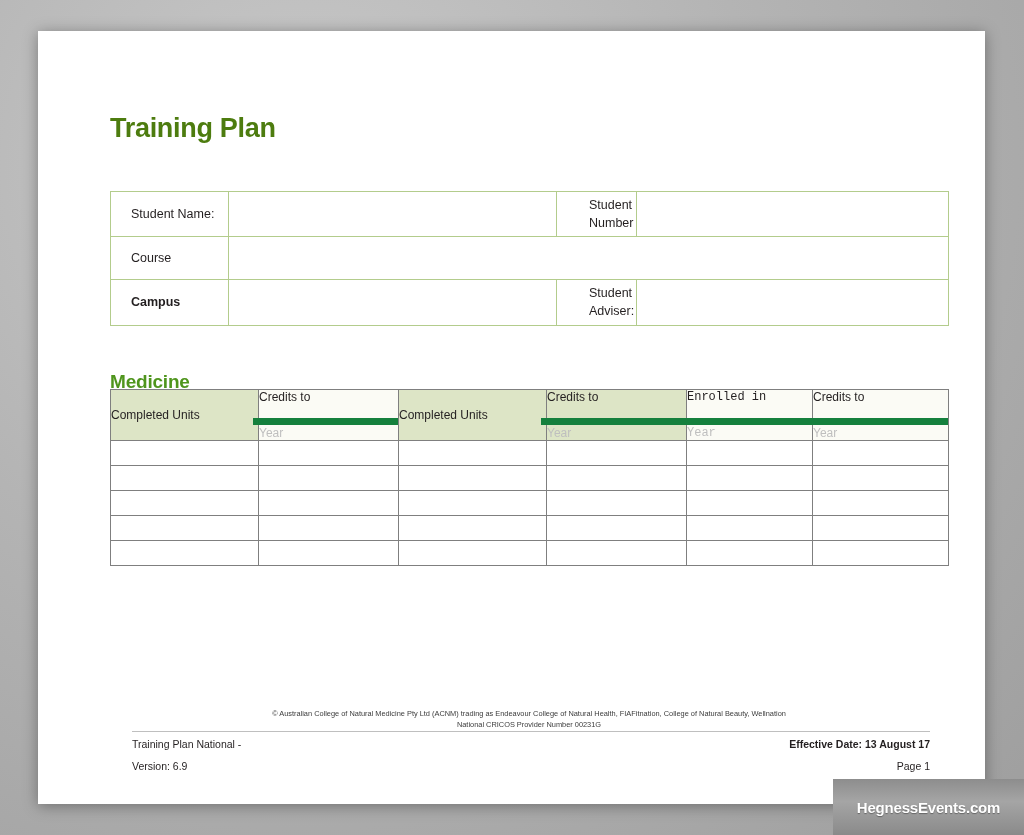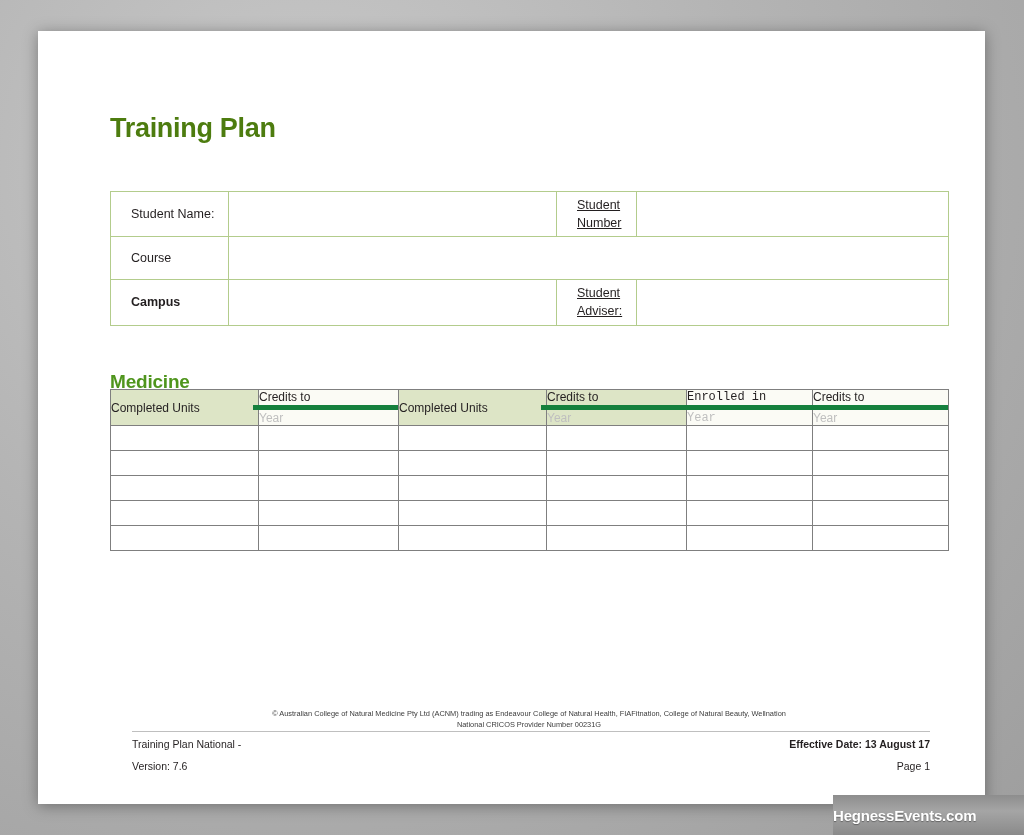--- a/index.html
+++ b/index.html
@@ -54,21 +54,21 @@
     border: 1px solid #b3cc8c;
     height: 43px;
     padding: 4px 0 4px 20px;
     font-size: 12.5px;
     color: #231f20;
     vertical-align: middle;
     background: #ffffff;
   }
   .student-table td.lbl-narrow { width: 118px; }
   .student-table td.val-wide   { width: 328px; }
-  .student-table td.lbl-mid    { width: 80px; padding-left: 20px; line-height: 1.45; text-decoration: underline; }
+  .student-table td.lbl-mid    { width: 80px; padding-left: 32px; line-height: 1.45; }
   .student-table td.val-right  { width: 312px; }
   .student-table td.bold { font-weight: bold; }
   .student-table td.val-full { width: auto; }
 
   
   .credits-table {
     position: absolute;
     left: 72px; top: 358px;
     width: 838px;
     border-collapse: collapse;
@@ -93,24 +93,24 @@
   .hdr-stack {
     display: flex;
     flex-direction: column;
     justify-content: flex-start;
     height: 100%;
     line-height: 1.18;
   }
   .hdr-stack .lbl { color: #231f20; }
   .hdr-stack .year {
     color: #bfbfbf;
-    border-top: 5px solid #15803d;
+    border-top: 7px solid #15803d;
     margin-left: -6px;
     padding-left: 6px;
-    margin-top: 1px;
+    margin-top: 14px;
     padding-top: 1px;
   }
   .hdr-single {
     display: flex;
     align-items: center;
     height: 100%;
   }
   .credits-table tbody td {
     height: 25px;
     background: #ffffff;
@@ -151,25 +151,25 @@
     align-items: baseline;
     line-height: 2.05;
   }
   .footer-row .right { text-align: right; }
   .bold { font-weight: bold; }
 
   
   .watermark {
     position: absolute;
     right: 0; bottom: 0;
-    width: 191px; height: 40px;
+    width: 191px; height: 56px;
     background: linear-gradient(180deg, #8d8d8d 0%, #a5a5a5 40%, #8a8a8a 100%);
     display: flex;
     align-items: center;
-    justify-content: flex-start;
+    justify-content: center;
   }
   .watermark span {
     font-size: 15px;
     font-weight: bold;
     color: #ffffff;
     letter-spacing: -0.2px;
     text-shadow: 0 1px 1px rgba(0,0,0,0.35);
   }
 </style>
 </head>
@@ -291,21 +291,21 @@
   </div>
 
   <div class="footer-rule"></div>
 
   <div class="footer-block">
     <div class="footer-row">
       <div>Training Plan National -</div>
       <div class="right bold">Effective Date: 13 August 17</div>
     </div>
     <div class="footer-row">
-      <div>Version: 7.6</div>
+      <div>Version: 6.9</div>
       <div class="right">Page 1</div>
     </div>
   </div>
 
 </div>
 
 <div class="watermark">
   <span>HegnessEvents.com</span>
 </div>
 

